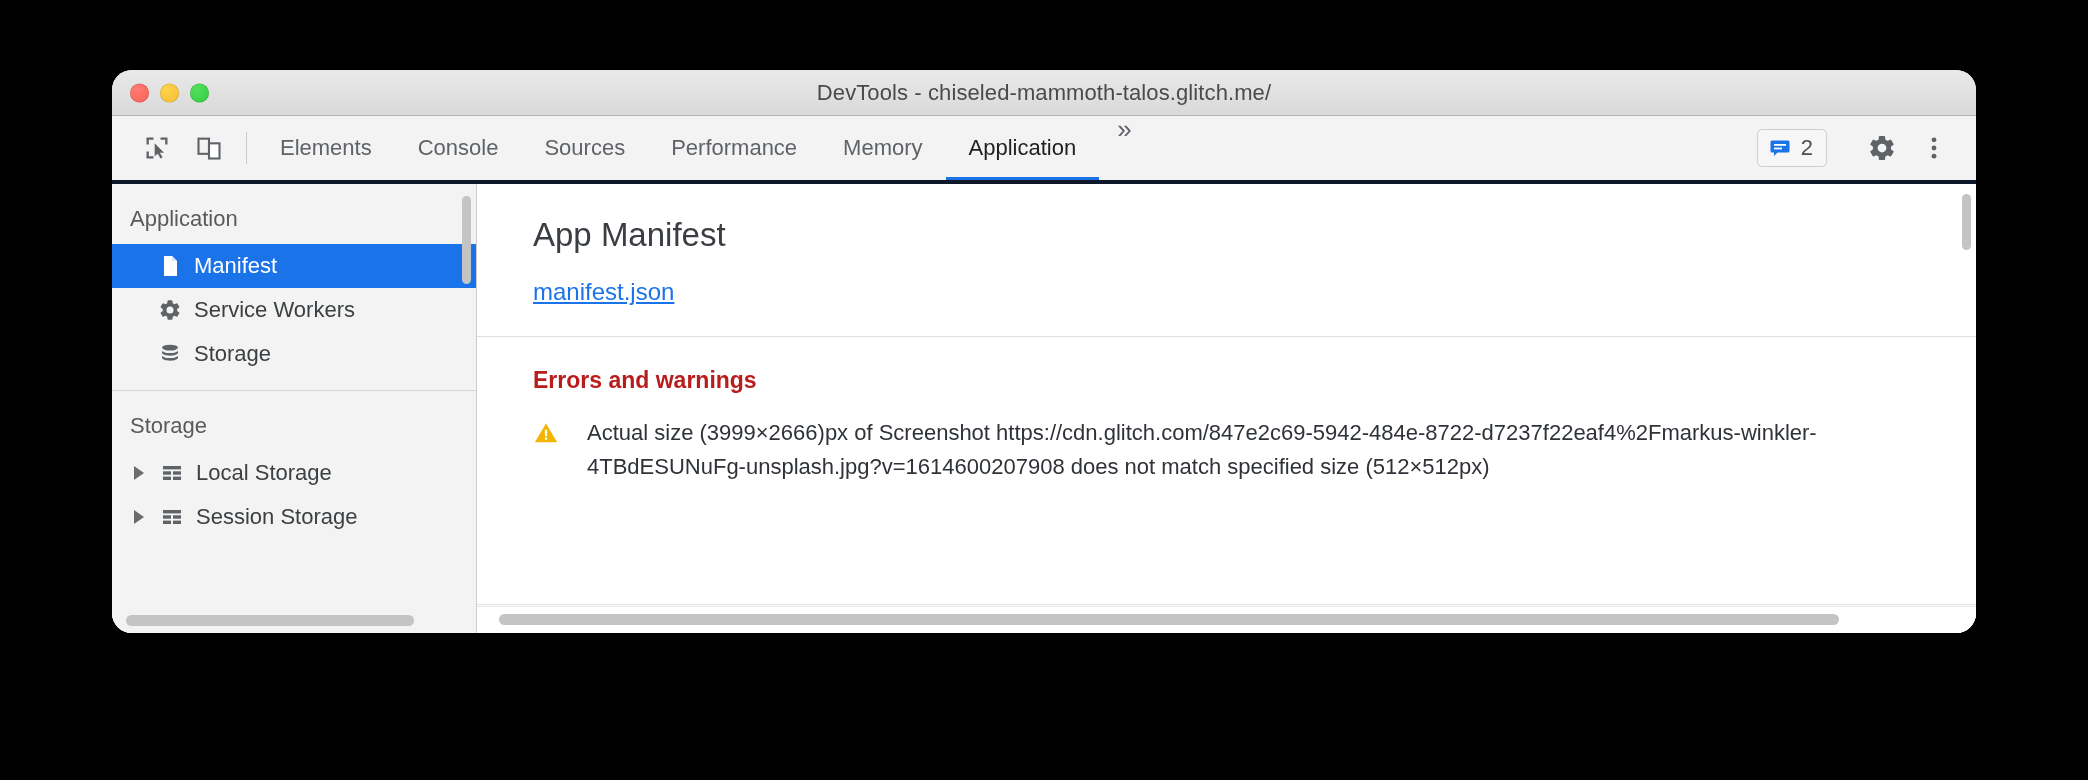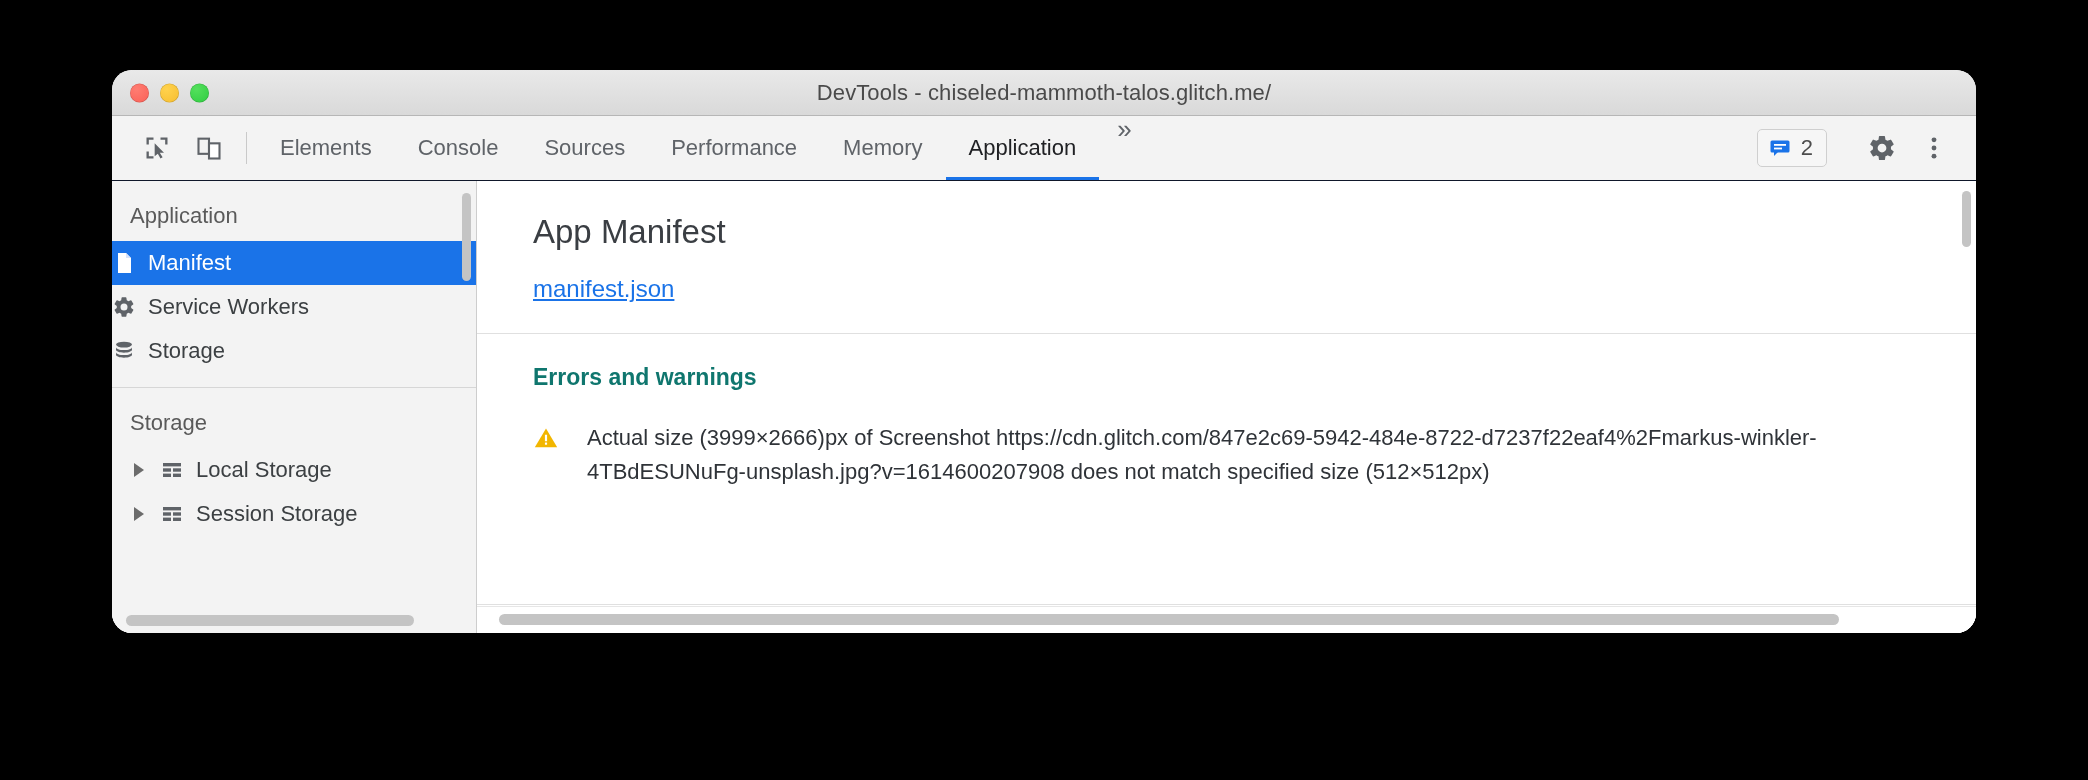--- a/index.html
+++ b/index.html
@@ -64,21 +64,21 @@
     color: #4a4a4a;
     letter-spacing: 0.1px;
     user-select: none;
   }
 
   
   .tabbar {
     height: 64px;
     flex: 0 0 64px;
     background: #f3f3f3;
-    border-bottom: 1px solid #0f172a;
+    border-bottom: 4px solid #0f172a;
     display: flex;
     align-items: stretch;
     position: relative;
   }
   .tool-icons {
     display: flex;
     align-items: center;
     gap: 6px;
     padding: 0 8px 0 22px;
   }
@@ -176,20 +176,21 @@
     font-size: 22px;
     color: #5a5a5a;
     padding: 22px 0 12px 18px;
     user-select: none;
   }
   .sb-item {
     display: flex;
     align-items: center;
     gap: 12px;
     height: 44px;
+    padding-left: 46px;
     font-size: 22px;
     color: #3c4043;
     cursor: pointer;
     white-space: nowrap;
   }
   .sb-item.selected {
     background: #1a73e8;
     color: #ffffff;
   }
   .sb-item.tree {
@@ -239,22 +240,22 @@
     color: #1a73e8;
     text-decoration: underline;
     cursor: pointer;
   }
   .errors-block {
     padding: 30px 0 0 56px;
   }
   .errors-title {
     font-size: 23px;
     font-weight: bold;
-    color: #0f766e;
-    margin: 0 0 30px 0;
+    color: #b91c1c;
+    margin: 0 0 22px 0;
   }
   .warn-row {
     display: flex;
     gap: 28px;
     padding-right: 44px;
   }
   .warn-text {
     font-size: 22px;
     line-height: 34px;
     color: #2f3338;

